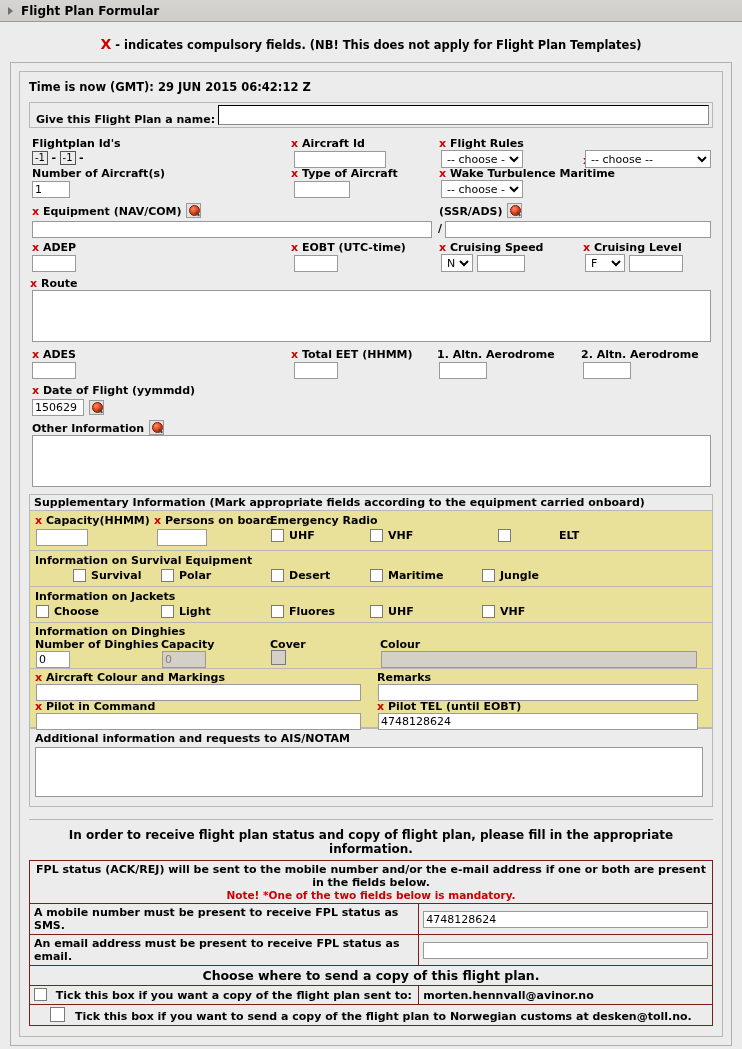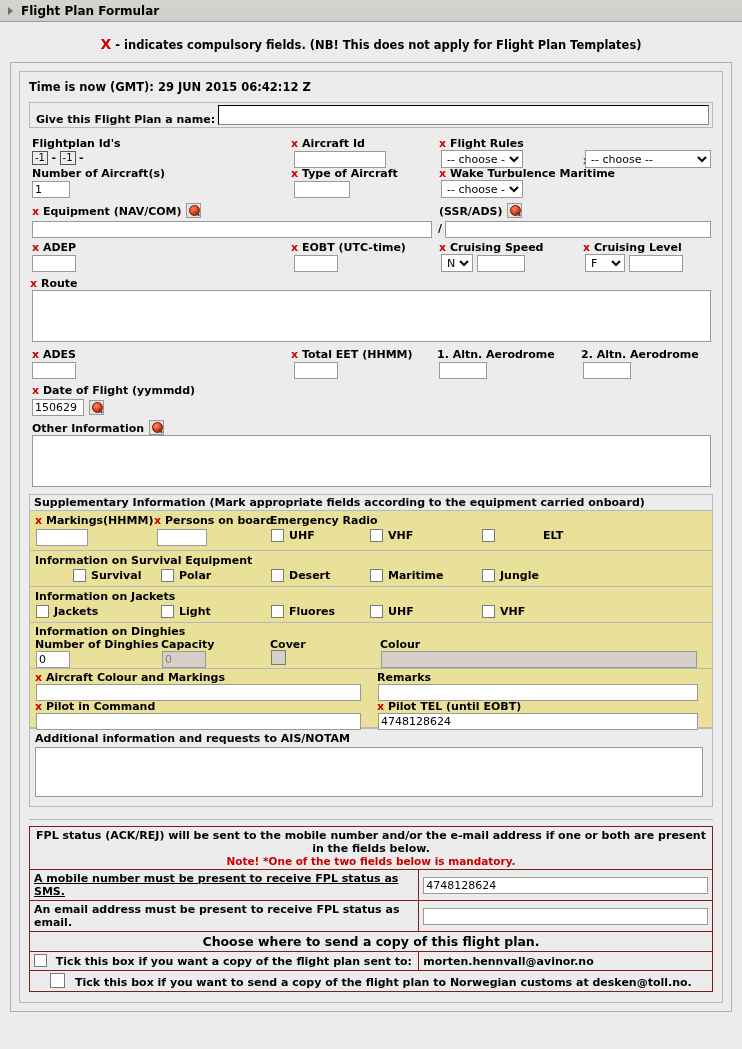--- a/index.html
+++ b/index.html
@@ -331,41 +331,41 @@
   </div>
   <textarea class="tin" style="width: 679px; height: 52px; margin-left: 3px;"></textarea>
 
   
   <div class="supp-wrap">
     <div class="supp-head">Supplementary Information (Mark appropriate fields according to the equipment carried onboard)</div>
 
     <div class="yband" style="height:40px; position:relative;">
       <div class="abs lbl" style="left:5px; top:3px;">
         <span class="xm">x</span>
-        <span>Markings(HHMM)</span>
+        <span>Capacity(HHMM)</span>
       </div>
       <input class="tin abs" type="text" style="left: 6px; top: 18px; width: 52px;" value="">
 
       <div class="abs lbl" style="left:124px; top:3px;">
         <span class="xm">x</span>
         <span>Persons on board</span>
       </div>
       <input class="tin abs" type="text" style="left: 127px; top: 18px; width: 50px;" value="">
 
       <div class="abs lbl" style="left:240px; top:3px;">Emergency Radio</div>
 
       <div class="abs cbcell" style="left:241px; top:18px;">
         <span class="cb"></span>
         <span class="lbl">UHF</span>
       </div>
       <div class="abs cbcell" style="left:340px; top:18px;">
         <span class="cb"></span>
         <span class="lbl">VHF</span>
       </div>
-      <div class="abs cbcell" style="left:452px; top:18px;gap:48px;">
+      <div class="abs cbcell" style="left:468px; top:18px;gap:48px;">
         <span class="cb"></span>
         <span class="lbl">ELT</span>
       </div>
     </div>
 
     <div class="yband" style="height:36px;">
       <div class="abs lbl" style="left:5px; top:3px;">Information on Survival Equipment</div>
       <div class="abs cbcell" style="left:6px; top:18px;padding-left:37px;">
         <span class="cb"></span>
         <span class="lbl">Survival</span>
@@ -385,21 +385,21 @@
       <div class="abs cbcell" style="left:452px; top:18px;">
         <span class="cb"></span>
         <span class="lbl">Jungle</span>
       </div>
     </div>
 
     <div class="yband" style="height:36px;">
       <div class="abs lbl" style="left:5px; top:3px;">Information on Jackets</div>
       <div class="abs cbcell" style="left:6px; top:18px;">
         <span class="cb"></span>
-        <span class="lbl">Jackets</span>
+        <span class="lbl">Choose</span>
       </div>
       <div class="abs cbcell" style="left:131px; top:18px;">
         <span class="cb"></span>
         <span class="lbl">Light</span>
       </div>
       <div class="abs cbcell" style="left:241px; top:18px;">
         <span class="cb"></span>
         <span class="lbl">Fluores</span>
       </div>
       <div class="abs cbcell" style="left:340px; top:18px;">
@@ -452,30 +452,31 @@
   </div>
 
   
   <div class="ais-wrap">
     <div class="lbl">Additional information and requests to AIS/NOTAM</div>
     <textarea class="tin" style="width: 668px; height: 50px; margin-top: 2px;"></textarea>
   </div>
 
   
   <div class="stat-wrap">
+    <div class="stat-title">In order to receive flight plan status and copy of flight plan, please fill in  the appropriate information.</div>
     <table class="stat">
       <tbody>
             <tr>
         <td colspan="2" class="centerline">
           <div>FPL status  (ACK/REJ) will be sent to the mobile number and/or the e-mail address if one or both are present in the fields below.</div>
           <div class="note-red">Note! *One of the two fields below is mandatory.</div>
         </td>
       </tr>
       <tr>
-        <td style="width:57%;text-decoration:underline;">A mobile number must be present to receive FPL status as SMS.</td>
+        <td style="width:57%;">A mobile number must be present to receive FPL status as SMS.</td>
         <td>
           <input class="full-in" type="text" value="4748128624" style="">
         </td>
       </tr>
       <tr>
         <td>An email address must be present to receive FPL status as email.</td>
         <td>
           <input class="full-in" type="text" value="" style="">
         </td>
       </tr>

